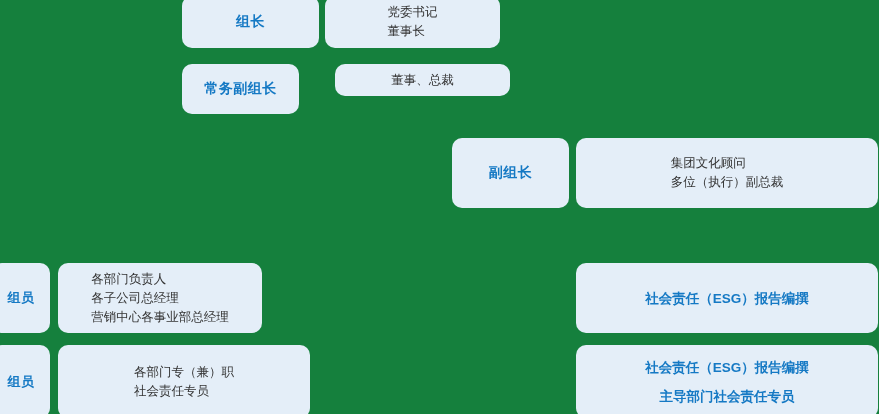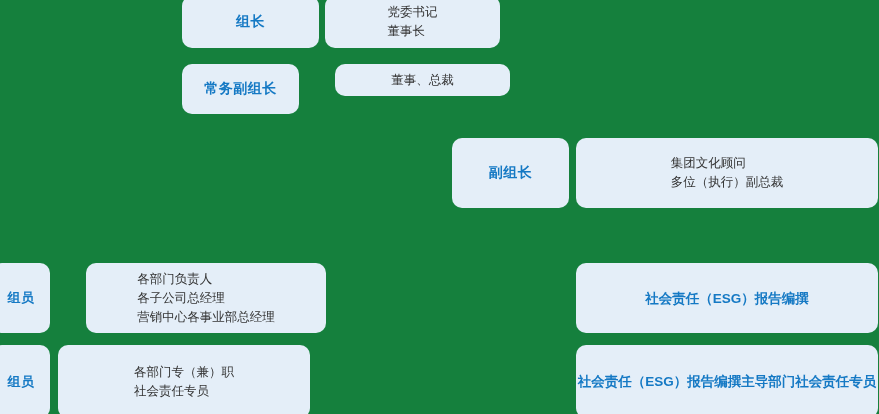--- a/index.html
+++ b/index.html
@@ -53,37 +53,37 @@
     line-height: 19px;
   }
   
   .card.emph {
     color: #1579c4;
     font-weight: bold;
     font-size: 13.5px;
   }
   .card.emph .lines {
     display: flex;
-    flex-direction: row;
+    flex-direction: column;
     align-items: center;
     line-height: 29px;
   }
   .line {
     white-space: nowrap;
   }
 
   
   .r1-role   { left: 182px; top: -4px;  width: 137px; height: 52px; }
   .r1-detail { left: 325px; top: -4px;  width: 175px; height: 52px; }
   .r2-role   { left: 182px; top: 64px;  width: 117px; height: 50px; }
   .r2-detail { left: 325px; top: 64px;  width: 175px; height: 32px; margin-left: 10px; }
   .r3-role   { left: 452px; top: 138px; width: 117px; height: 70px; }
   .r3-detail { left: 576px; top: 138px; width: 302px; height: 70px; }
   .r4-role   { left: -8px;  top: 263px; width: 58px;  height: 70px; }
-  .r4-detail { left: 58px;  top: 263px; width: 240px; height: 70px; margin-left: 28px; }
+  .r4-detail { left: 58px;  top: 263px; width: 204px; height: 70px; }
   .r4-emph   { left: 576px; top: 263px; width: 302px; height: 70px; }
   .r5-role   { left: -8px;  top: 345px; width: 58px;  height: 73px; }
   .r5-detail { left: 58px;  top: 345px; width: 252px; height: 73px; }
   .r5-emph   { left: 576px; top: 345px; width: 302px; height: 73px; }
 </style>
 </head>
 <body>
 
 <div id="org-chart">
 

